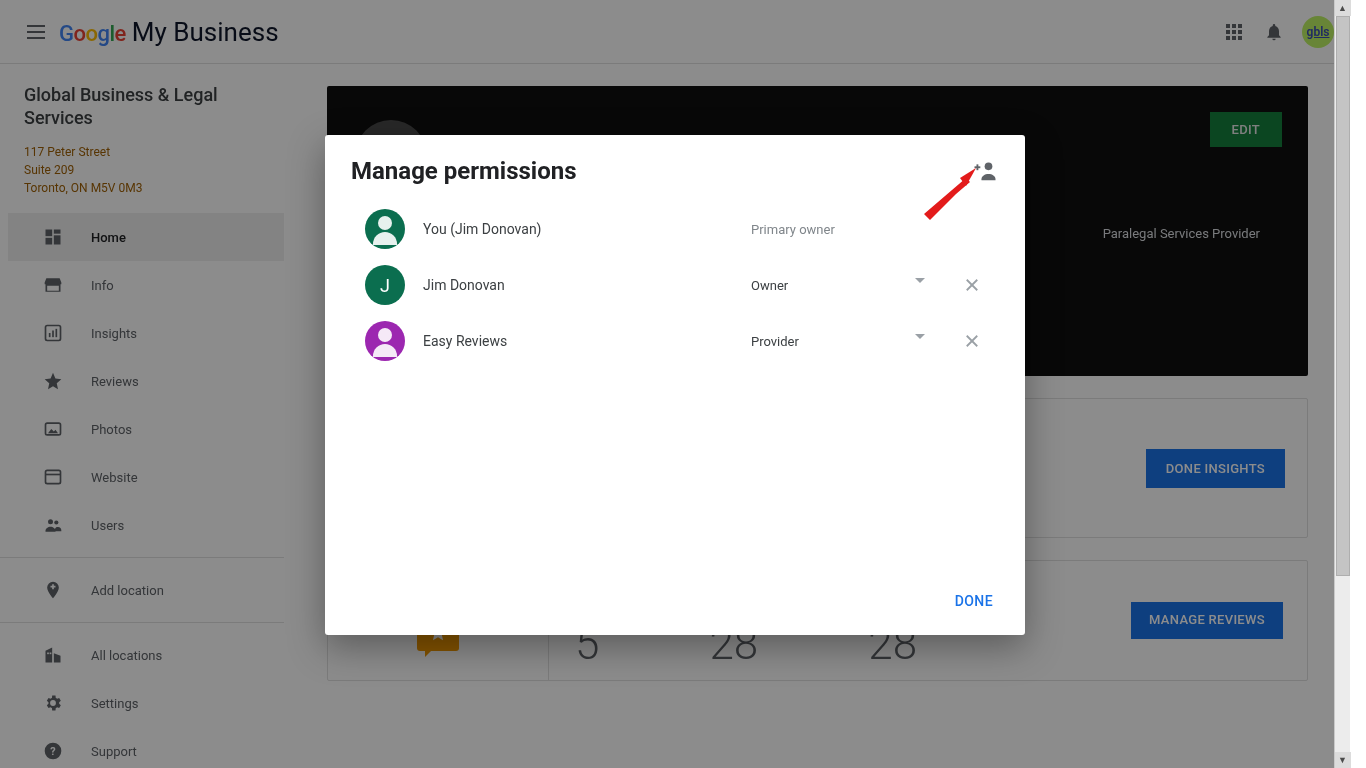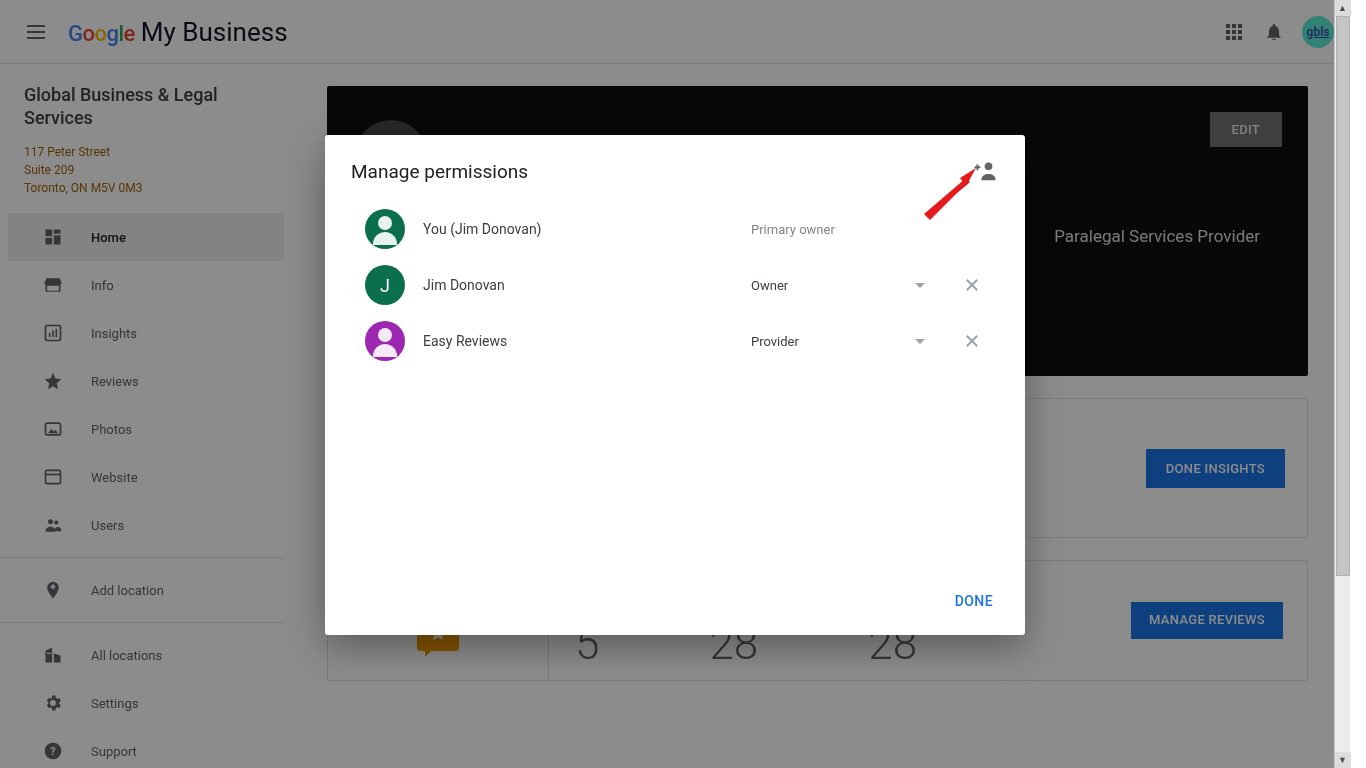--- a/index.html
+++ b/index.html
@@ -11,34 +11,34 @@
 .header {
   height: 64px; display: flex; align-items: center; padding: 0 16px;
   border-bottom: 1px solid #e0e0e0; background: #fff;
 }
 .menu-btn { width: 40px; height: 40px; display: flex; align-items: center; justify-content: center; cursor: pointer; }
 .hamburger, .hamburger::before, .hamburger::after {
   display: block; width: 18px; height: 2px; background: #5f6368; position: relative; content: "";
 }
 .hamburger::before { position: absolute; top: -6px; }
 .hamburger::after  { position: absolute; top: 6px; }
-.logo-wrap { display: flex; align-items: baseline; gap: 6px; margin-left: 12px; }
+.logo-wrap { display: flex; align-items: baseline; gap: 6px; margin-left: 3px; }
 .g-logo { font-size: 22px; font-weight: 500; letter-spacing: -0.5px; }
 .g-blue   { color: #4285F4; }
 .g-red    { color: #EA4335; }
 .g-yellow { color: #FBBC05; }
 .g-green  { color: #34A853; }
 .product-name { font-size: 26px; color: #0f172a; font-weight: 400; }
 .header-spacer { flex: 1; }
 .header-icon { width: 40px; height: 40px; display: flex; align-items: center; justify-content: center; color: #5f6368; cursor: pointer; }
 .apps-grid { display: grid; grid-template-columns: repeat(3, 4px); grid-template-rows: repeat(3, 4px); gap: 2px; }
 .apps-grid span { background: #5f6368; width: 4px; height: 4px; }
 .bell { width: 20px; height: 20px; }
 .acct-badge {
-  width: 32px; height: 32px; border-radius: 50%; background: #5eead4;
+  width: 32px; height: 32px; border-radius: 50%; background: #bef264;
   display: flex; align-items: center; justify-content: center;
   color: #3b4db3; font-size: 12px; font-weight: 600; margin-left: 8px; text-decoration: underline;
 }
 
 
 .body { display: flex; height: calc(100% - 64px); }
 
 
 .sidebar { width: 285px; background: #fff; border-right: 1px solid transparent; }
 .sb-header { padding: 20px 24px 16px; }
@@ -54,24 +54,24 @@
 .sb-divider { height: 1px; background: #e0e0e0; margin: 8px 0; }
 
 
 .main { flex: 1; padding: 22px 42px; background: #fff; overflow: hidden; }
 .hero {
   background: #0f0f0f; color: #fff; border-radius: 2px; padding: 28px 28px 28px 28px;
   display: flex; align-items: center; gap: 24px; height: 290px; position: relative;
 }
 .hero-avatar { width: 72px; height: 72px; border-radius: 50%; background: #4a4a4a; flex-shrink: 0; align-self: flex-start; margin-top: 6px; }
 .hero-title { font-size: 30px; font-weight: 400; }
-.hero-tag   { position: absolute; right: 48px; top: 140px; font-size: 17px; color: #dcdfe3; }
+.hero-tag   { position: absolute; right: 48px; top: 140px; font-size: 13px; color: #dcdfe3; }
 .edit-btn {
   position: absolute; right: 26px; top: 26px;
-  background: #737373; color: #e8e8e8; border: none; padding: 10px 22px;
+  background: #15803d; color: #e8e8e8; border: none; padding: 10px 22px;
   font-size: 13px; font-weight: 500; letter-spacing: .3px; cursor: pointer;
 }
 
 .row2 { display: flex; gap: 22px; margin-top: 22px; }
 .card {
   flex: 1; background: #fff; border: 1px solid #e0e0e0; border-radius: 2px;
   padding: 22px; display: flex; align-items: center; justify-content: flex-end; min-height: 140px;
 }
 .pill-btn {
   background: #1a73e8; color: #fff; border: none; padding: 12px 20px;
@@ -104,39 +104,39 @@
 .scrim {
   position: absolute; inset: 0; background: rgba(0,0,0,.45);
   display: flex; align-items: flex-start; justify-content: center;
 }
 .dialog {
   width: 700px; background: #fff; border-radius: 3px; margin-top: 135px;
   box-shadow: 0 12px 36px rgba(0,0,0,.35);
   display: flex; flex-direction: column; min-height: 500px;
 }
 .dlg-head { display: flex; align-items: center; padding: 22px 26px 8px; }
-.dlg-title { font-size: 19px; font-weight: 400; color: #202124; flex: 1; }
+.dlg-title { font-size: 24px; font-weight: 700; color: #202124; flex: 1; }
 .add-user-ic { width: 28px; height: 28px; color: #5f6368; cursor: pointer; }
 
 .perm-list { list-style: none; padding: 8px 40px; }
 .perm-row { display: flex; align-items: center; height: 56px; gap: 18px; }
 .avatar {
   width: 40px; height: 40px; border-radius: 50%; display: flex; align-items: center;
   justify-content: center; color: #fff; font-size: 18px; position: relative; flex-shrink: 0;
 }
 .avatar .head { width: 14px; height: 14px; border-radius: 50%; background: rgba(255,255,255,.9); position: absolute; top: 7px; }
 .avatar .body { width: 24px; height: 13px; border-radius: 12px 12px 0 0; background: rgba(255,255,255,.9); position: absolute; bottom: 4px; }
 .perm-name { flex: 0 0 310px; font-size: 14px; color: #3c4043; }
 .perm-role { flex: 1; font-size: 13px; color: #3c4043; display: flex; align-items: center; gap: 6px; }
 .perm-role.muted { color: #80868b; }
 .chev-down {
   width: 0; height: 0; border-left: 5px solid transparent; border-right: 5px solid transparent;
   border-top: 5px solid #9aa0a6; margin-left: auto; margin-right: 10px; cursor: pointer;
 }
-.role-wrap { display: flex; align-items: center; width: 200px; }
+.role-wrap { display: flex; align-items: flex-start; width: 200px; }
 .remove-x {
   width: 28px; height: 28px; display: flex; align-items: center; justify-content: center;
   color: #9aa0a6; cursor: pointer; font-size: 20px; margin-left: 6px;
 }
 .dlg-foot { margin-top: auto; display: flex; justify-content: flex-end; padding: 14px 22px 18px; }
 .done-btn {
   background: none; border: none; color: #1a73e8; font-size: 14px; font-weight: 500;
   letter-spacing: .4px; cursor: pointer; padding: 8px 10px; margin-top: 32px;
 }
 

